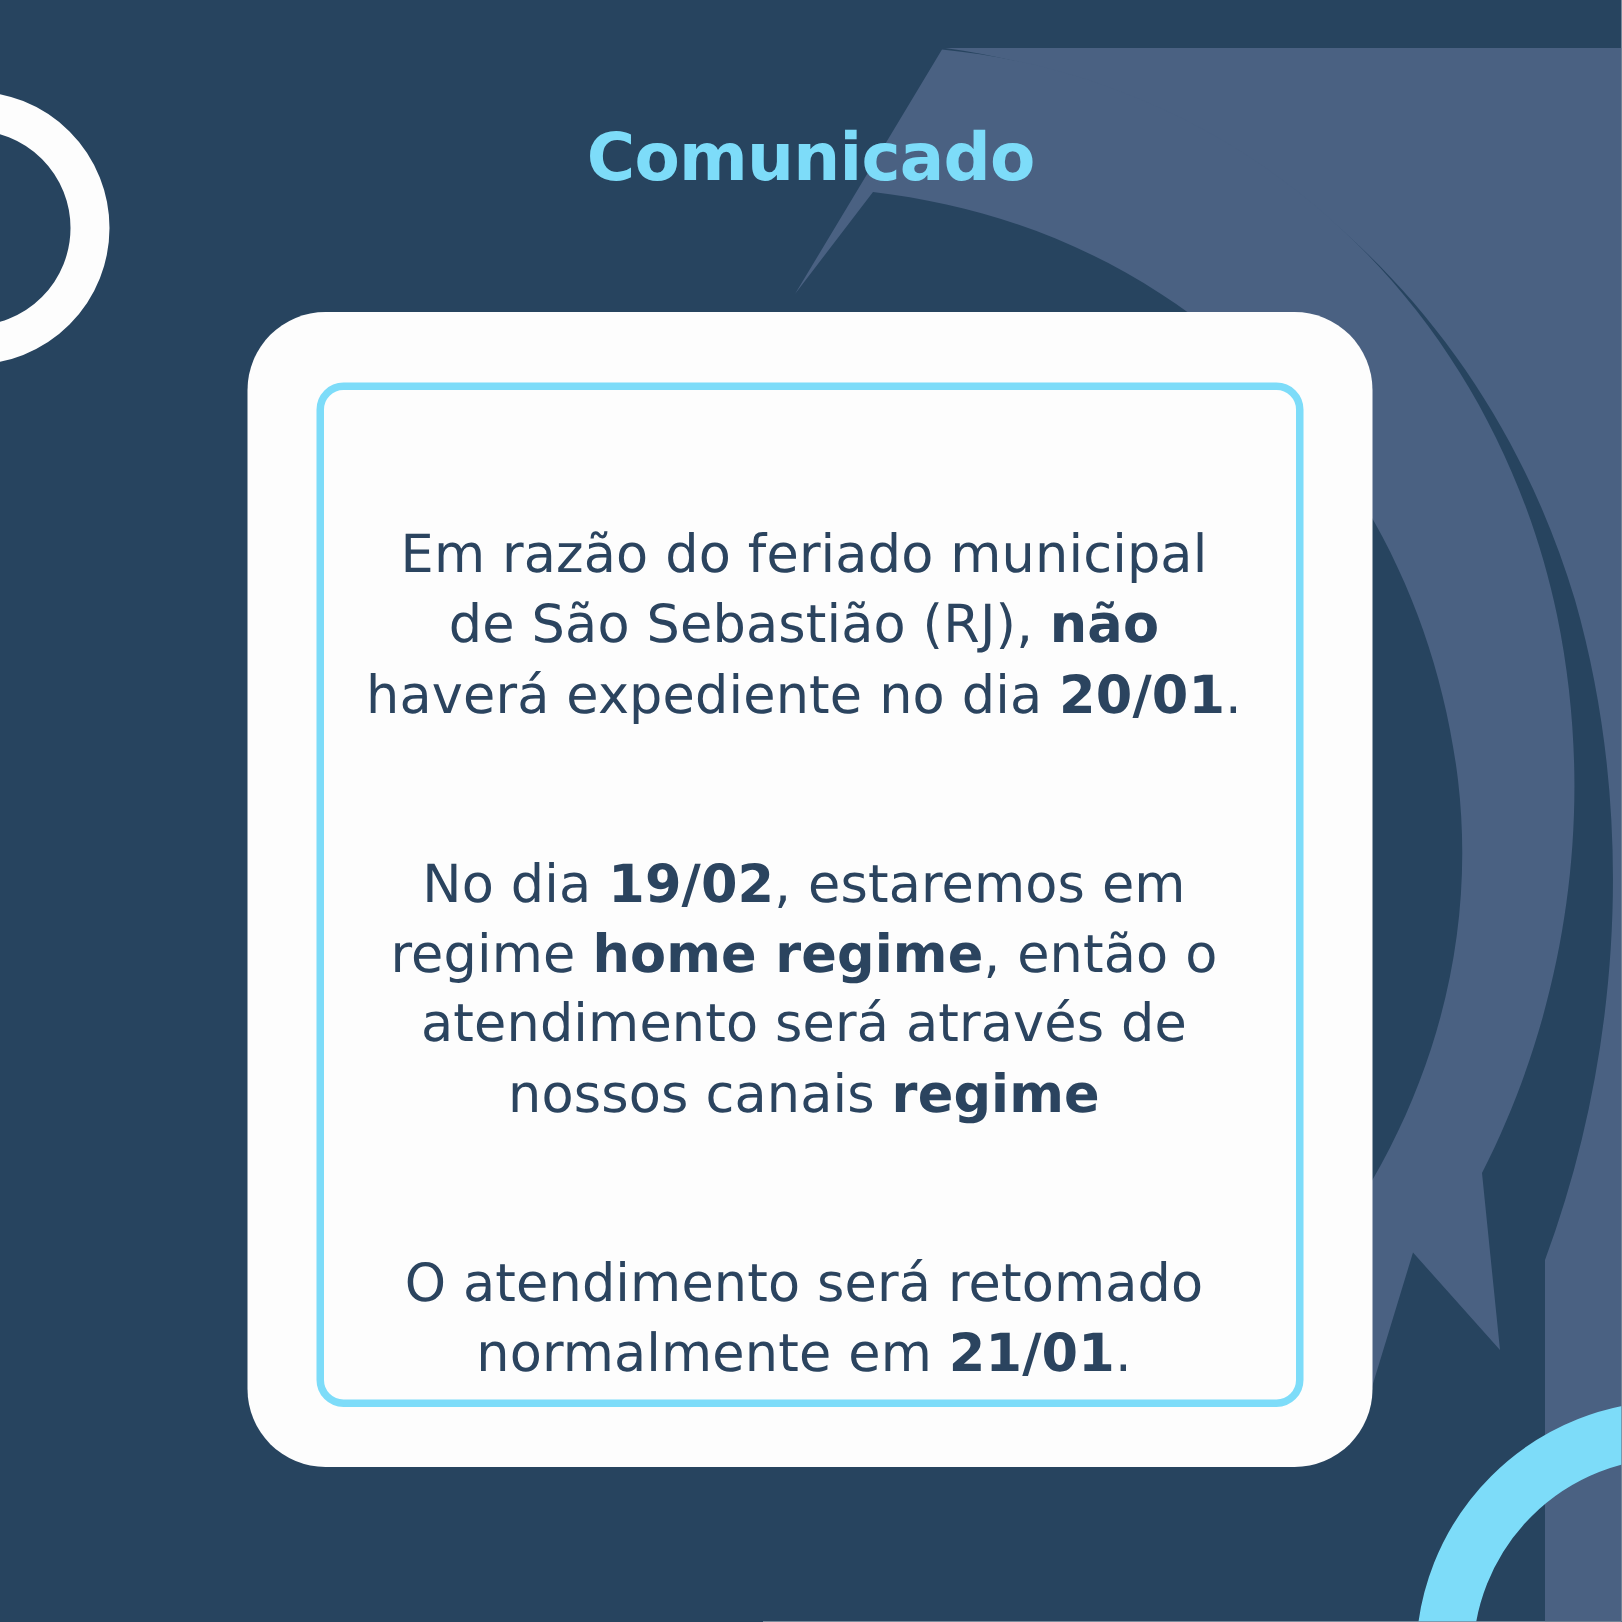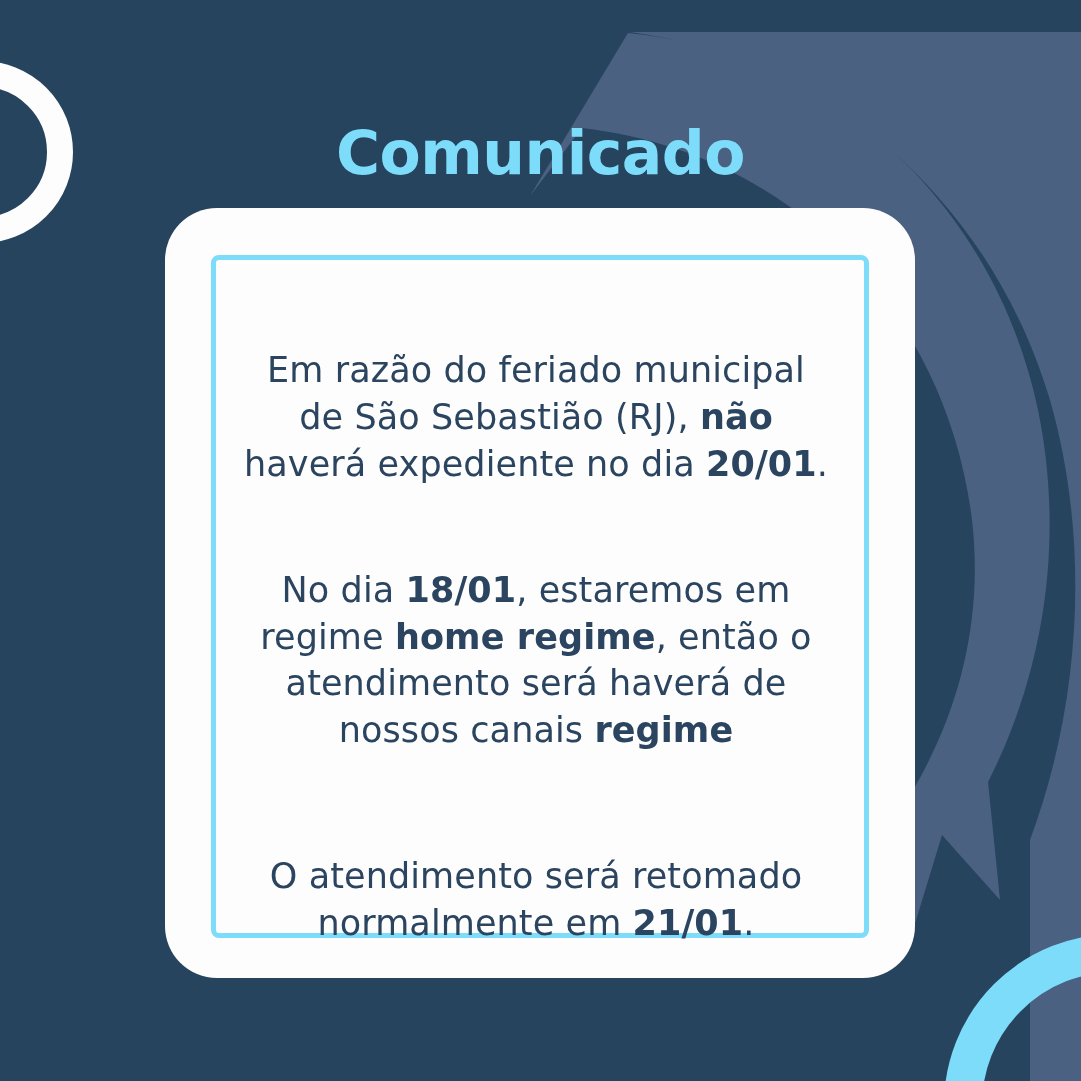--- a/index.html
+++ b/index.html
@@ -30,28 +30,27 @@
     display: block;
   }
 
   
   #title {
     position: absolute;
     top: 82px;
     left: 0;
     width: 1081px;
     text-align: center;
-    font-size: 60px;
+    font-size: 44px;
     font-weight: 700;
     letter-spacing: -0.5px;
     color: #7DDCF9;
     line-height: 1.1;
     font-family: "DejaVu Sans", "Liberation Sans", sans-serif;
     z-index: 5;
-    margin-top: 38px;
   }
 
   
   #card {
     position: absolute;
     left: 165px;
     top: 208px;
     width: 750px;
     height: 770px;
     background: #FDFDFD;
@@ -60,21 +59,21 @@
   }
 
   
   #card-inner {
     position: absolute;
     left: 46px;
     top: 47px;
     right: 46px;
     bottom: 40px;
     border: 5px solid #7DDCF9;
-    border-radius: 8px;
+    border-radius: 18px;
     box-sizing: border-box;
     display: flex;
     flex-direction: column;
     align-items: center;
     justify-content: flex-start;
     padding: 52px 36px 0 28px;
   }
 
   .para {
     width: 100%;
@@ -82,21 +81,21 @@
     color: #2B445F;
     font-size: 35px;
     line-height: 1.34;
     font-weight: 400;
     letter-spacing: 0.1px;
     font-family: "DejaVu Sans", "Liberation Sans", sans-serif;
   }
   .para b, .para strong { font-weight: 700; }
 
   #para-2 { margin-top: 44px; }
-  #para-3 { margin-top: 64px; }
+  #para-3 { margin-top: 44px; }
 </style>
 </head>
 <body>
 
 <div id="poster">
 
   <svg id="bg-decor" viewBox="0 0 1081 1081">
 
     <g fill="#4A6182">
       <path d="M626 30 L1081 30 L1081 1081 L990 1081
@@ -134,18 +133,18 @@
     <g>
       <circle cx="1115" cy="1105" r="152" fill="none" stroke="#7DDCF9" stroke-width="38"></circle>
     </g>
   </svg>
 
   <div id="title">Comunicado</div>
 
   <div id="card">
     <div id="card-inner">
       <p class="para" id="para-1"><span>Em razão do feriado municipal de São Sebastião (RJ), </span><b>não</b><span> haverá expediente no dia </span><b>20/01</b><span>.</span></p>
-      <p class="para" id="para-2"><span>No dia </span><b>18/01</b><span>, estaremos em regime </span><b>home regime</b><span>, então o atendimento será haverá de nossos canais </span><b>regime</b></p>
+      <p class="para" id="para-2"><span>No dia </span><b>19/02</b><span>, estaremos em regime </span><b>home regime</b><span>, então o atendimento será através de nossos canais </span><b>regime</b></p>
       <p class="para" id="para-3"><span>O atendimento será retomado normalmente em </span><b>21/01</b><span>.</span></p>
     </div>
   </div>
 
 </div>
 
 </body></html>

